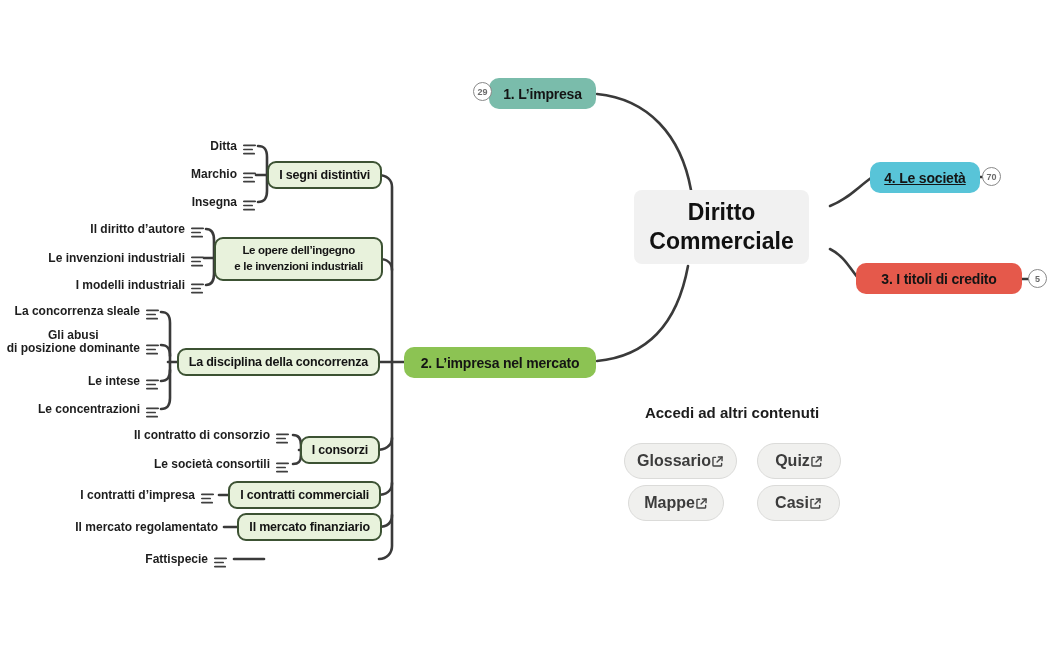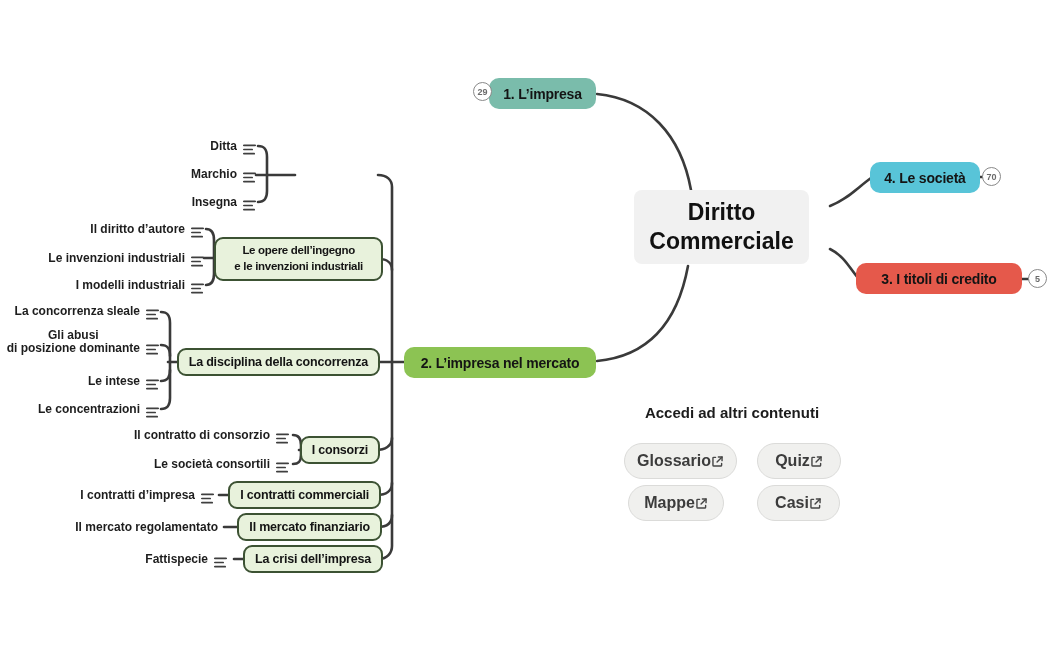--- a/index.html
+++ b/index.html
@@ -105,35 +105,35 @@
     <path class="edge" d="M 219 495 L 248 495"></path>
     <path class="edge" d="M 224 527 L 255 527"></path>
     <path class="edge" d="M 234 559 L 264 559"></path>
   </svg>
 
   <div class="rootnode">Diritto Commerciale</div>
 
   <div class="mainnode n-impresa" style="right:453px;top:78px;width:107px;">1. L’impresa</div>
   <div class="badge" style="left:473px;top:82px;">29</div>
 
-  <div class="mainnode n-societa" style="left:870px;top:162px;width:110px;">4. Le società</div>
+  <div class="mainnode n-societa" style="left:870px;top:162px;width:110px;text-decoration:underline;">4. Le società</div>
   <div class="badge" style="left:982px;top:167px;">70</div>
 
   <div class="mainnode n-titoli" style="left:856px;top:263px;width:166px;">3. I titoli di credito</div>
   <div class="badge" style="left:1028px;top:269px;">5</div>
 
   <div class="mainnode n-mercato" style="right:453px;top:347px;width:192px;">2. L’impresa nel mercato</div>
 
+  <div class="branch" style="right:667px;top:161px;">I segni distintivi</div>
   <div class="branch two-line" style="right:666px;top:237px;">Le opere dell’ingegno
 e le invenzioni industriali</div>
   <div class="branch" style="right:669px;top:348px;">La disciplina della concorrenza</div>
   <div class="branch" style="right:669px;top:436px;">I consorzi</div>
   <div class="branch" style="right:668px;top:481px;">I contratti commerciali</div>
   <div class="branch" style="right:667px;top:513px;">Il mercato finanziario</div>
-  <div class="branch" style="right:666px;top:545px;">La crisi dell’impresa</div>
 
   <div class="leaf" style="right:812px;top:139px;">Ditta</div>
   <span class="micon" style="left:243px;top:141px;"><svg width="13" height="11" viewBox="0 0 13 11">
         <path d="M0.8 1.3 H12.2 M0.8 5.5 H9.2 M0.8 9.7 H11.2" stroke="#3f3f3f" stroke-width="1.7" stroke-linecap="round" fill="none"></path>
       </svg></span>
   <div class="leaf" style="right:812px;top:167px;">Marchio</div>
   <span class="micon" style="left:243px;top:169px;"><svg width="13" height="11" viewBox="0 0 13 11">
         <path d="M0.8 1.3 H12.2 M0.8 5.5 H9.2 M0.8 9.7 H11.2" stroke="#3f3f3f" stroke-width="1.7" stroke-linecap="round" fill="none"></path>
       </svg></span>
   <div class="leaf" style="right:812px;top:195px;">Insegna</div>

